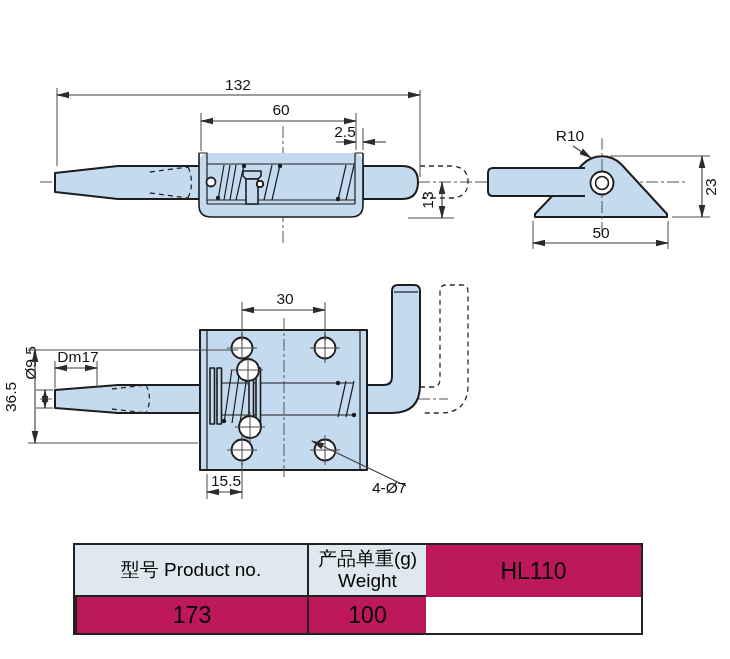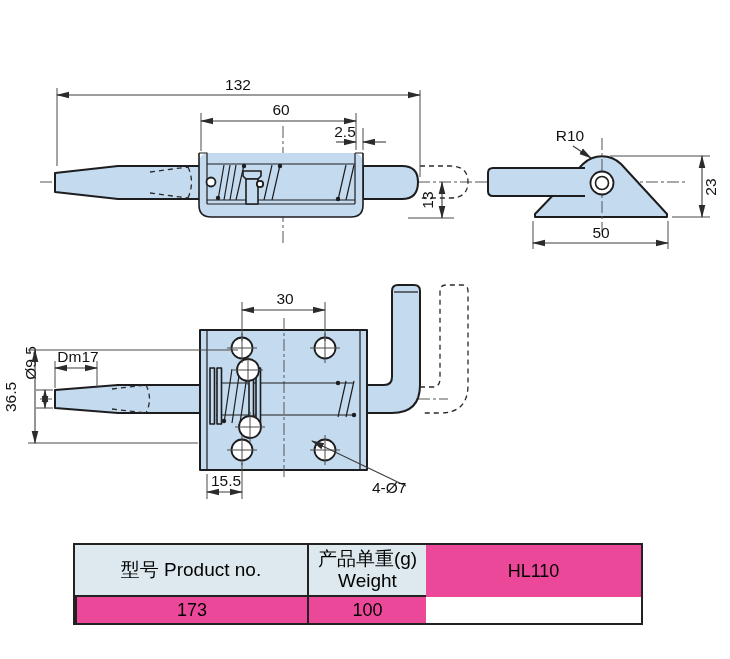--- a/index.html
+++ b/index.html
@@ -12,28 +12,28 @@
   .ln{stroke:#1d1d1f;stroke-width:1.6;fill:none;stroke-linejoin:round;}
   .lnthin{stroke:#1d1d1f;stroke-width:1.2;fill:none;}
   .dim{stroke:#3c3c3c;stroke-width:1.1;fill:none;}
   .ext{stroke:#4a4a4a;stroke-width:1;fill:none;}
   .cl{stroke:#555;stroke-width:1;fill:none;stroke-dasharray:12 3 3 3;}
   .hid{stroke:#2a2a2a;stroke-width:1.3;fill:none;stroke-dasharray:5 4;}
   .hole{fill:#ffffff;stroke:#1d1d1f;stroke-width:1.8;}
   .tick{stroke:#4a4a4a;stroke-width:1;fill:none;}
   .dot{fill:#1d1d1f;}
   
-  .tbl{position:absolute;left:73px;top:543px;width:570px;height:82px;
+  .tbl{position:absolute;left:73px;top:543px;width:570px;height:92px;
        border:2px solid #222;box-sizing:border-box;display:grid;
        grid-template-columns:232px 119px 1fr;grid-template-rows:52px 1fr;}
   .tbl .cell{display:flex;flex-direction:column;align-items:center;justify-content:center;
        box-sizing:border-box;border-left:2px solid #222;color:#000;}
   .tbl .cell.first{border-left:none;}
   .tbl .head{background:#dde9ee;border-bottom:2px solid #222;font-size:19px;line-height:1.18;}
-  .tbl .body{background:#ec4899;font-size:18px;}
+  .tbl .body{background:#be185d;font-size:23px;}
 </style>
 </head>
 <body>
 
 <div class="stage">
 <svg width="730" height="540" viewBox="0 0 730 540">
   <defs>
     <marker id="aE" markerWidth="13" markerHeight="9" refX="12" refY="4.5" orient="auto" markerUnits="userSpaceOnUse">
       <path d="M0,1.2 L13,4.5 L0,7.8 z" fill="#2b2b2b"></path>
     </marker>

